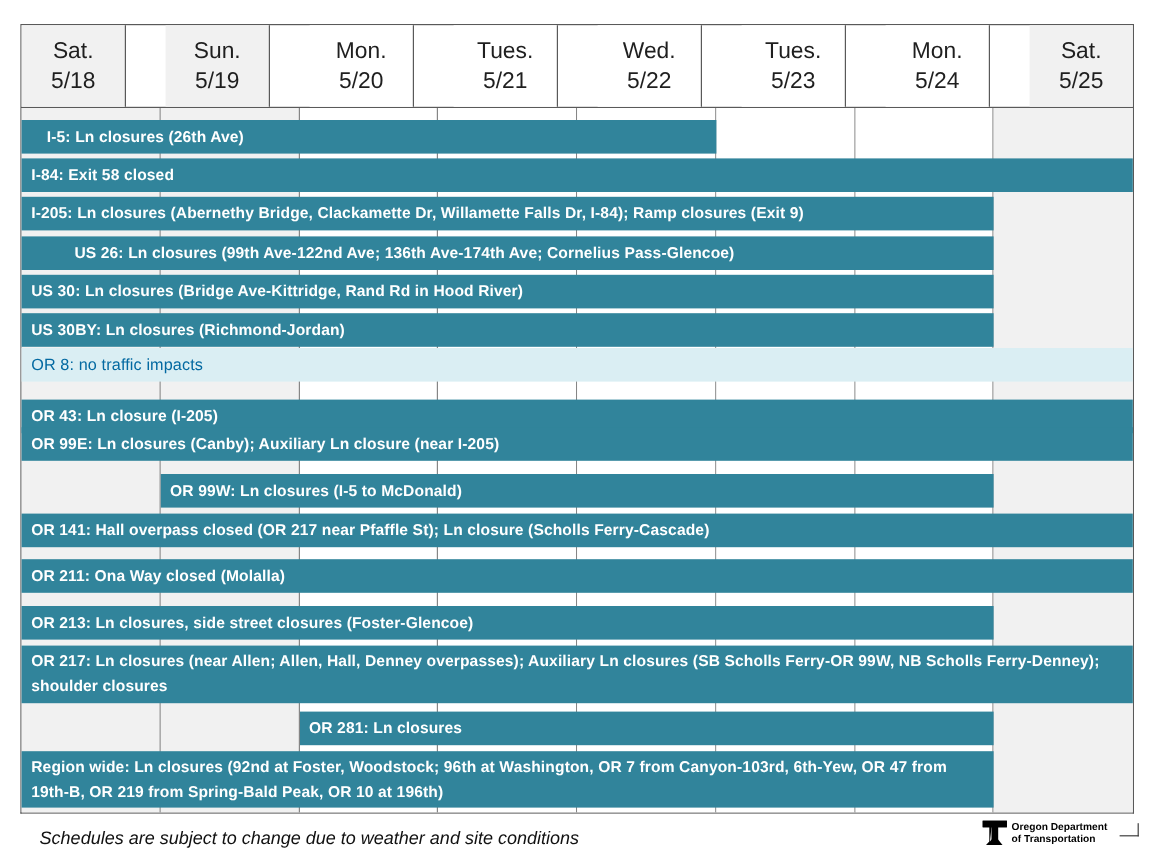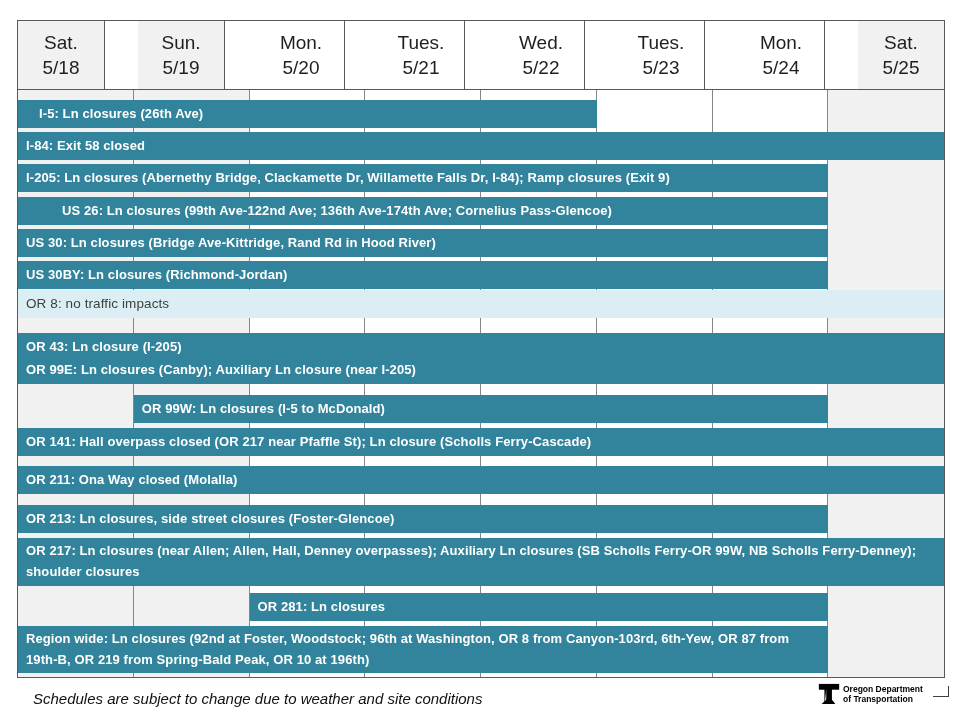--- a/index.html
+++ b/index.html
@@ -58,21 +58,21 @@
     font-weight: 700;
     font-size: 13px;
     line-height: 1.6;
     display: flex; align-items: center;
     padding: 0 14px 0 8px;
     z-index: 2;
     letter-spacing: 0.1px;
   }
   .bar.no-impact {
     background: #daeef3;
-    color: #404040;
+    color: #0369a1;
     font-weight: 400;
     font-size: 13.5px;
   }
 
   
   .footnote {
     position: absolute; left: 33px; top: 690px;
     font-size: 15px; font-style: italic; color: #111111;
   }
   .logo {
@@ -149,21 +149,21 @@
       <div class="bar" style="left: 0%; width: 87.5%; top: 171px; height: 28px;">US 30BY: Ln closures (Richmond-Jordan)</div>
       <div class="bar no-impact" style="left: 0%; width: 100%; top: 200px; height: 28px;">OR 8: no traffic impacts</div>
       <div class="bar" style="left: 0%; width: 100%; top: 243px; height: 28px;">OR 43: Ln closure (I-205)</div>
       <div class="bar" style="left: 0%; width: 100%; top: 266px; height: 28px;">OR 99E: Ln closures (Canby); Auxiliary Ln closure (near I-205)</div>
       <div class="bar" style="left: 12.5%; width: 75%; top: 305px; height: 28px;">OR 99W: Ln closures (I-5 to McDonald)</div>
       <div class="bar" style="left: 0%; width: 100%; top: 338px; height: 28px;">OR 141: Hall overpass closed (OR 217 near Pfaffle St); Ln closure (Scholls Ferry-Cascade)</div>
       <div class="bar" style="left: 0%; width: 100%; top: 376px; height: 28px;">OR 211: Ona Way closed (Molalla)</div>
       <div class="bar" style="left: 0%; width: 87.5%; top: 415px; height: 28px;">OR 213: Ln closures, side street closures (Foster-Glencoe)</div>
       <div class="bar" style="left: 0%; width: 100%; top: 448px; height: 48px;">OR 217: Ln closures (near Allen; Allen, Hall, Denney overpasses); Auxiliary Ln closures (SB Scholls Ferry-OR 99W, NB Scholls Ferry-Denney); shoulder closures</div>
       <div class="bar" style="left: 25%; width: 62.5%; top: 503px; height: 28px;">OR 281: Ln closures</div>
-      <div class="bar" style="left: 0%; width: 87.5%; top: 536px; height: 47px;">Region wide: Ln closures (92nd at Foster, Woodstock; 96th at Washington, OR 8 from Canyon-103rd, 6th-Yew, OR 87 from 19th-B, OR 219 from Spring-Bald Peak, OR 10 at 196th)</div>
+      <div class="bar" style="left: 0%; width: 87.5%; top: 536px; height: 47px;">Region wide: Ln closures (92nd at Foster, Woodstock; 96th at Washington, OR 7 from Canyon-103rd, 6th-Yew, OR 47 from 19th-B, OR 219 from Spring-Bald Peak, OR 10 at 196th)</div>
     </div>
 
   <div class="footnote">Schedules are subject to change due to weather and site conditions</div>
 
   <div class="logo">
     <svg class="logo-mark" viewBox="0 0 24 26" xmlns="http://www.w3.org/2000/svg">
       <path fill="#000000" d="M1 2 h22 v6 h-8 v13 l3 3 h-5 l1.5-2 -1.5-14 h-4 l-1.5 14 1.5 2 h-5 l3-3 v-13 h-6 z"></path>
       <rect fill="#000000" x="1" y="2" width="22" height="6"></rect>
       <rect fill="#000000" x="9" y="7" width="6" height="13"></rect>
       <path fill="#000000" d="M9 19 l-4 5 h14 l-4-5 z"></path>

